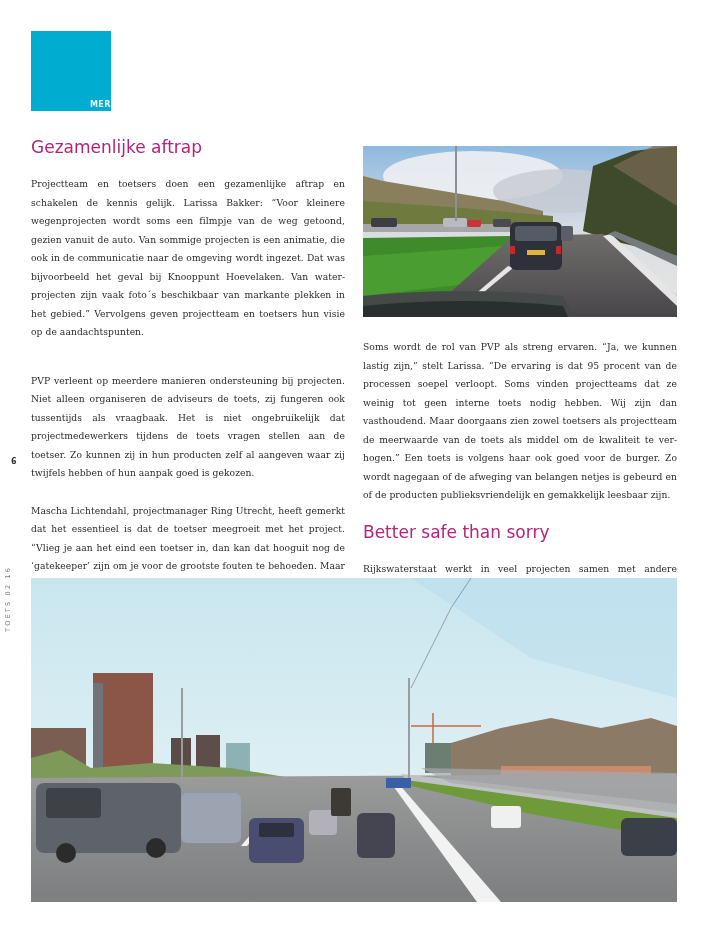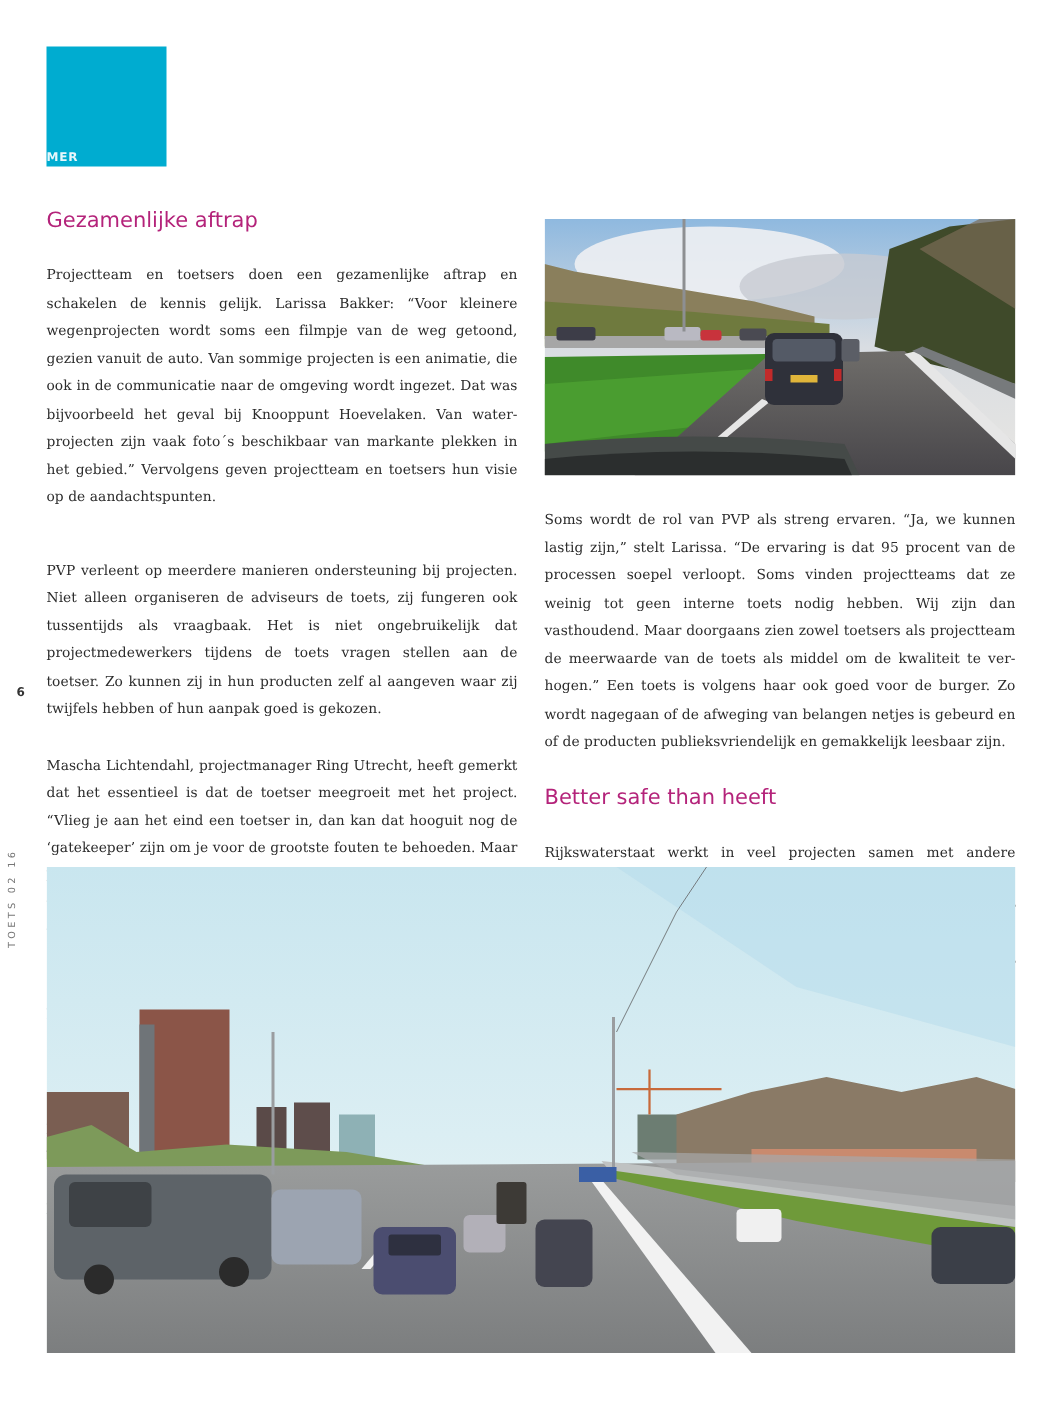--- a/index.html
+++ b/index.html
@@ -4,32 +4,32 @@
 <style>
   * { margin: 0; padding: 0; box-sizing: border-box; }
   html, body { width: 709px; height: 935px; background: #ffffff; overflow: hidden; }
   body { position: relative; font-family: "DejaVu Serif", "Liberation Serif", serif; color: #2b2b2b; }
 
   .section-tag {
     position: absolute; left: 31px; top: 31px; width: 80px; height: 80px;
     background: #00acd0;
   }
   .section-tag .label {
-    position: absolute; left: 0; right: 0; bottom: 2px; text-align: left;
+    position: absolute; left: 0; right: 0; bottom: 2px; text-align: right;
     font-family: "DejaVu Sans", "Liberation Sans", sans-serif;
     font-size: 8px; font-weight: bold; letter-spacing: 0.5px; color: #e8f7fb;
   }
 
   .col { position: absolute; width: 314px; }
   .col-left { left: 31px; top: 138px; }
   .col-right { left: 363px; top: 319px; }
 
   h2.heading {
     font-family: "DejaVu Sans", "Liberation Sans", sans-serif;
-    font-weight: normal; font-size: 14px; color: #b4237a;
+    font-weight: normal; font-size: 17px; color: #b4237a;
     line-height: 18px; margin-bottom: 2px;
   }
   p.body {
     font-size: 9.2px; line-height: 18.5px; text-align: justify;
     hyphens: manual; letter-spacing: 0.05px; margin-top: 19px;
   }
   p.body.gap { margin-top: 30px; }
   .col-right h2.heading { margin-top: 18px; }
 
   .photo { position: absolute; overflow: hidden; }
@@ -103,21 +103,21 @@
     <rect x="193" y="100" width="5" height="8" fill="#c22a2a"></rect>
     <rect x="198" y="80" width="12" height="15" rx="2" fill="#5b5e66"></rect>
     <path d="M0 150 Q100 140 200 150 L210 171 L0 171 Z" fill="#454a48"></path>
     <path d="M0 160 Q100 150 200 160 L205 171 L0 171 Z" fill="#2b2e2e"></path>
     <rect x="92" y="0" width="2" height="75" fill="#8d8f92"></rect>
   </svg>
 </div>
 
 <div class="col col-right">
   <p class="body">Soms wordt de rol van PVP als streng ervaren. “Ja, we kunnen lastig zijn,” stelt Larissa. “De ervaring is dat 95 procent van de processen soepel ver­loopt. Soms vinden projectteams dat ze weinig tot geen interne toets nodig hebben. Wij zijn dan vasthoudend. Maar doorgaans zien zowel toetsers als projectteam de meerwaarde van de toets als middel om de kwaliteit te ver­hogen.” Een toets is volgens haar ook goed voor de burger. Zo wordt nage­gaan of de afweging van belangen netjes is gebeurd en of de producten publieksvriendelijk en gemakkelijk leesbaar zijn.</p>
-  <h2 class="heading">Better safe than heeft</h2>
+  <h2 class="heading">Better safe than sorry</h2>
   <p class="body">Rijkswaterstaat werkt in veel projecten samen met andere overheden. Het initiatief ligt dan soms bij andere overheden. Volgens Tom wordt de grondhouding van Rijkswaterstaat ´better safe than sorry´ niet altijd ge­deeld. “Soms schatten onze partners de risico´s in een project minder zwaar in dan wij. En daar hebben ze weleens gelijk in. Voor ons is het een</p>
 </div>
 
 <div class="page-number">6</div>
 <div class="running-footer">TOETS 02 16</div>
 
 <div class="photo photo-bottom">
   <svg viewBox="0 0 646 324" preserveAspectRatio="none">
     <defs>
       <linearGradient id="sky2" x1="0" y1="0" x2="0" y2="1">

